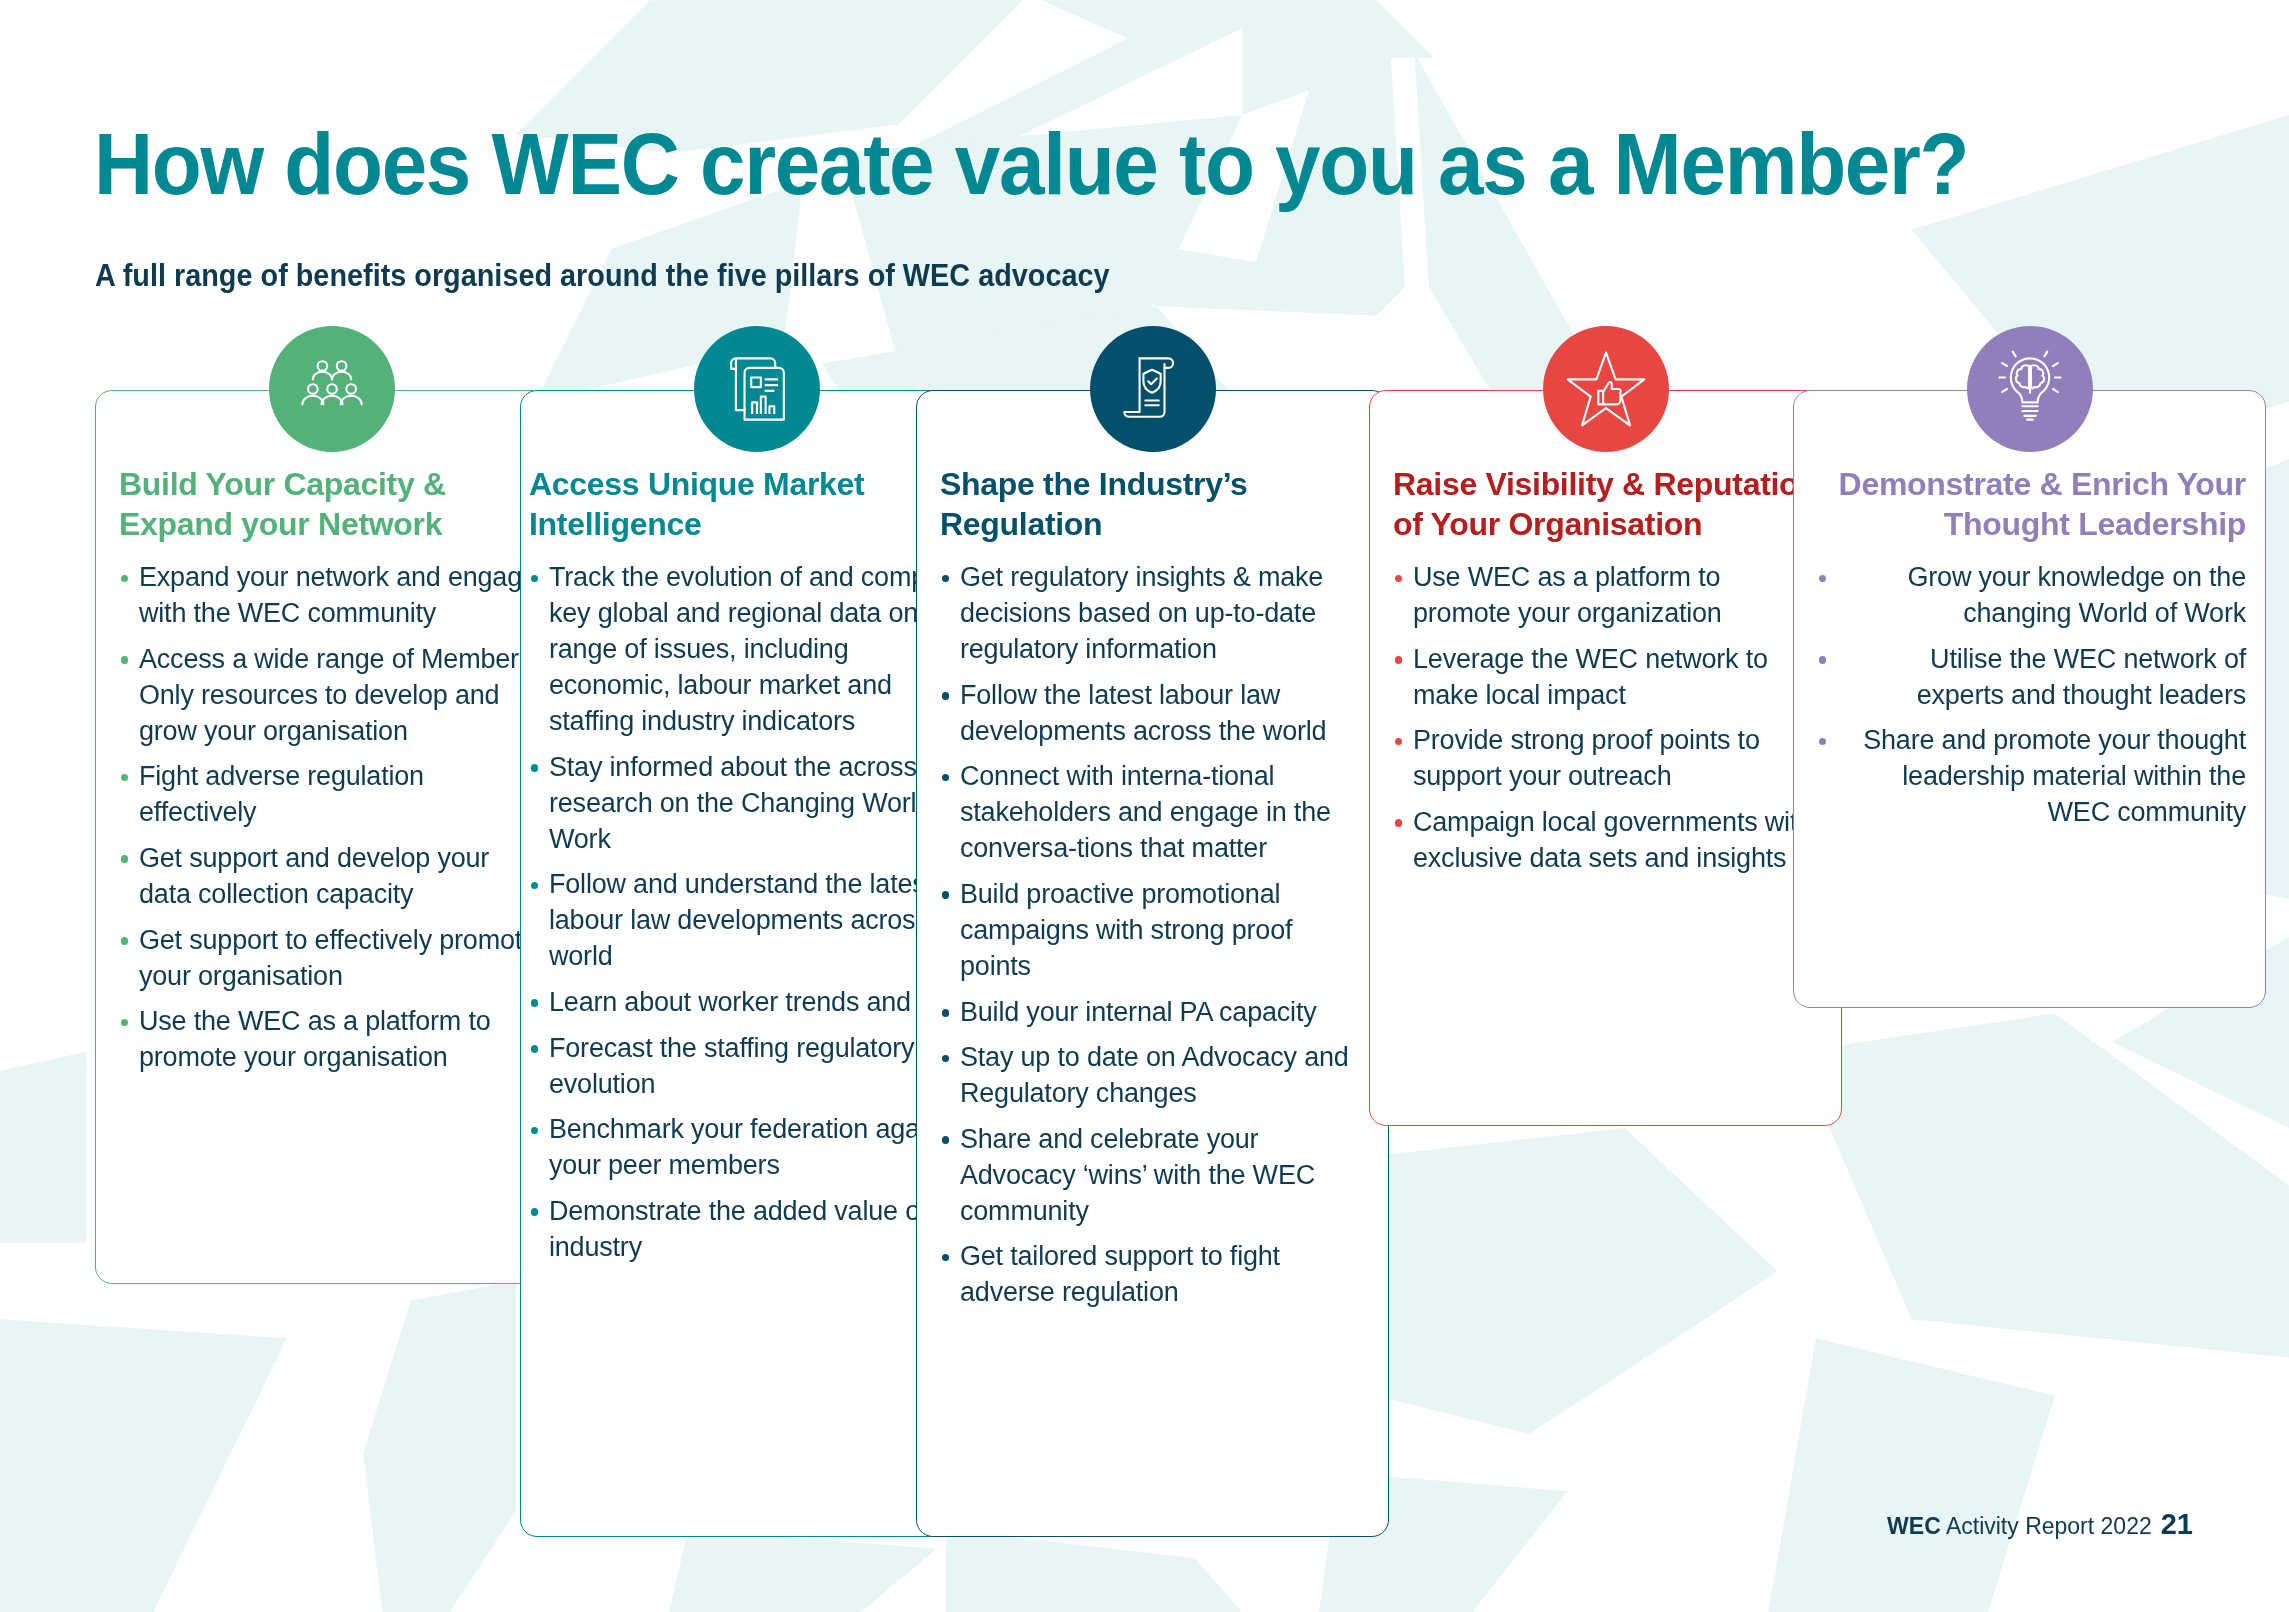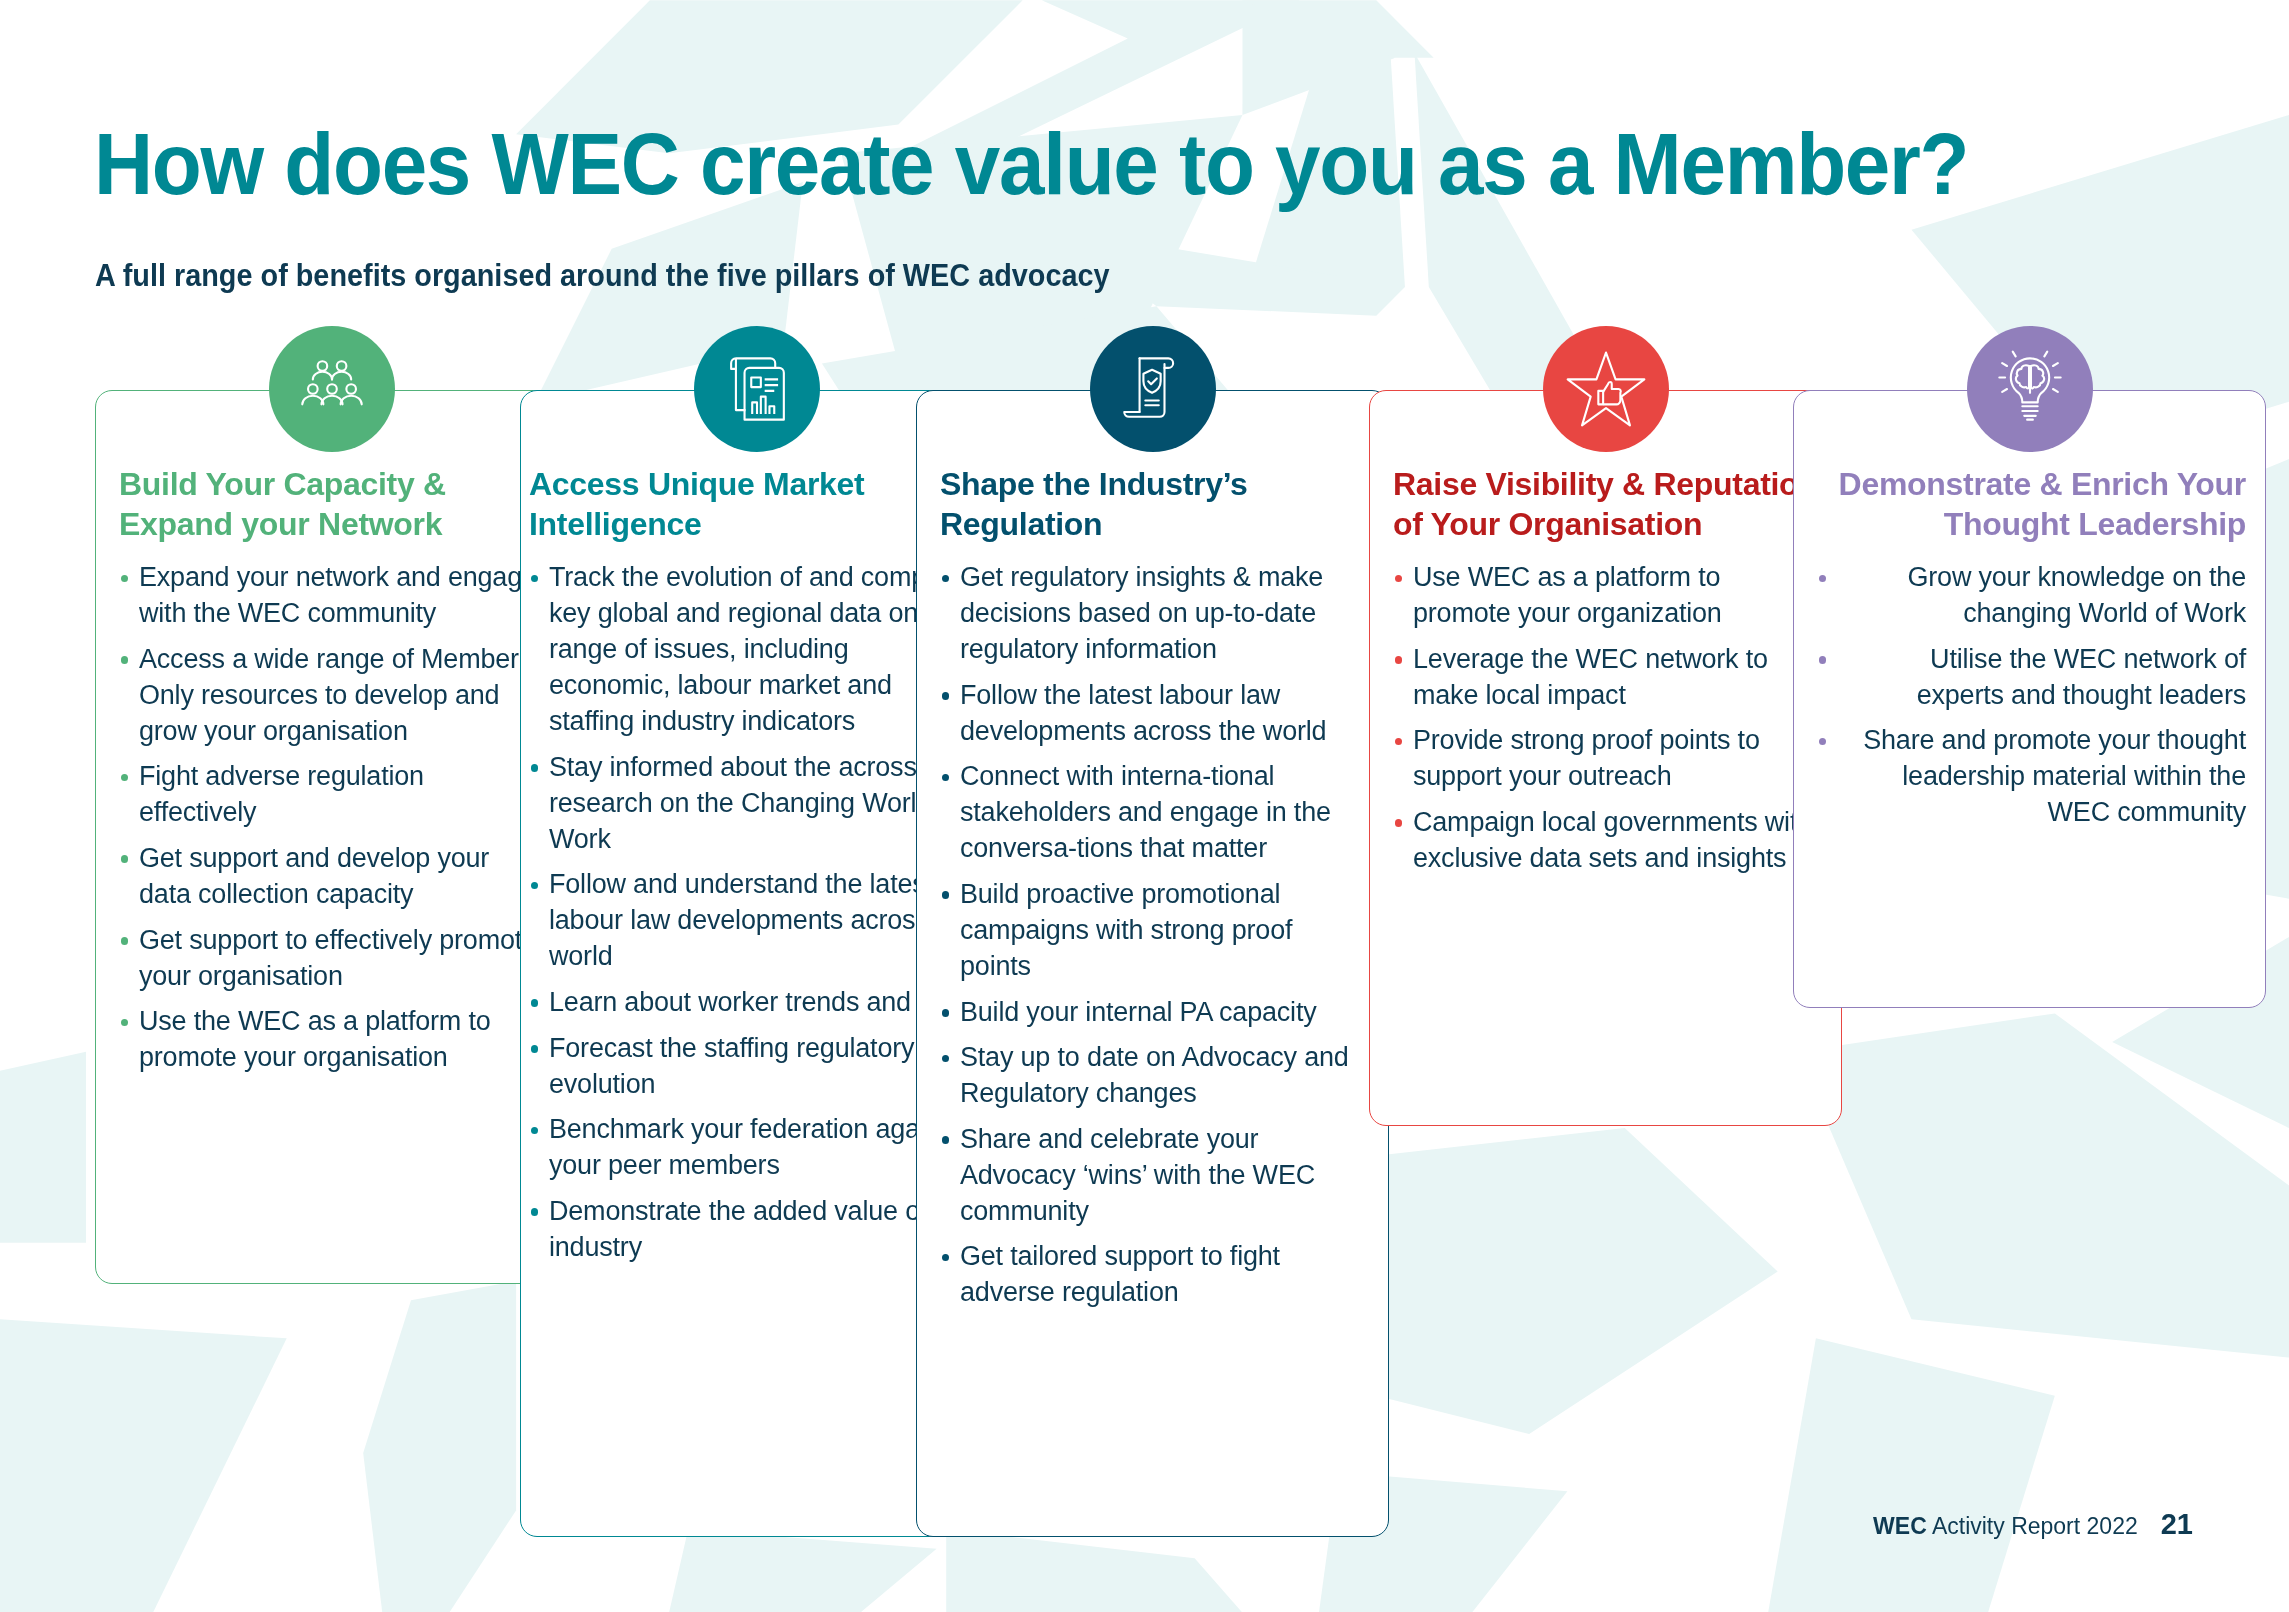--- a/index.html
+++ b/index.html
@@ -39,21 +39,21 @@
   .card ul { list-style:none; margin:0; padding:0; }
   .card li {
     position:relative; padding-left:20px; margin:0 0 9.6px 0;
     font-size:27px; line-height:36px; color:#0e3a52; letter-spacing:-0.2px;
   }
   .card li .dot {
     position:absolute; left:1.9px; top:15.3px; width:7.6px; height:7.6px; border-radius:50%;
   }
   .footer {
     position:absolute; right:96px; top:1508px; z-index:2;
-    display:flex; align-items:baseline; gap:23px; white-space:nowrap;
+    display:flex; align-items:baseline; gap:9px; white-space:nowrap;
   }
   .footer-report { font-size:23px; color:#0e3a52; }
   .footer-report b { font-weight:bold; }
   .footer-page { font-size:29px; font-weight:bold; color:#0e3a52; }
 </style>
 </head>
 <body>
 
 <svg class="bg" viewBox="0 0 2395 1687" xmlns="http://www.w3.org/2000/svg">
   <g fill="#e8f5f5">

